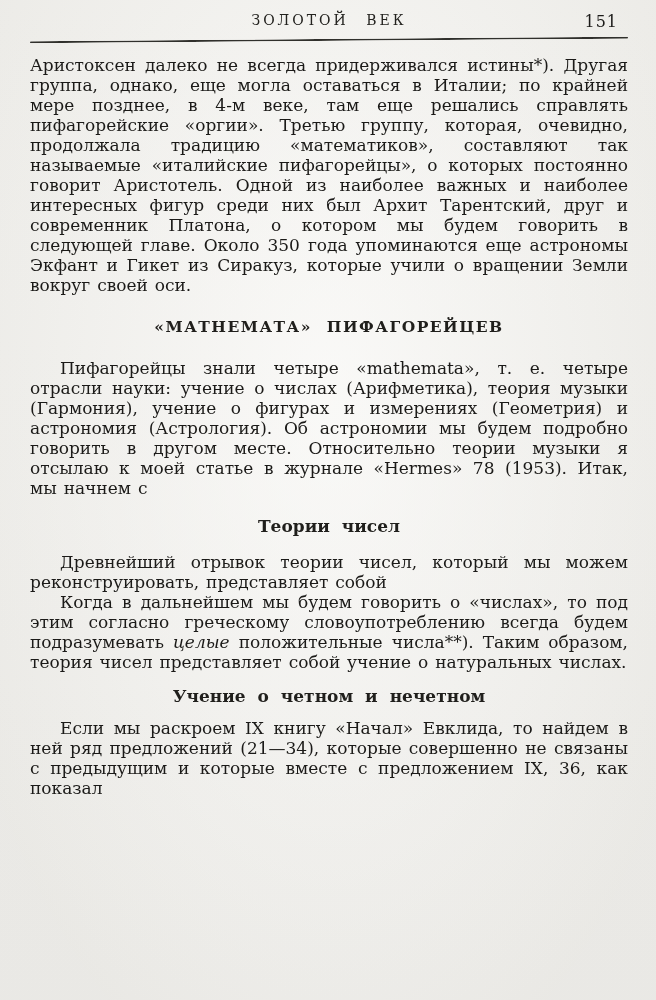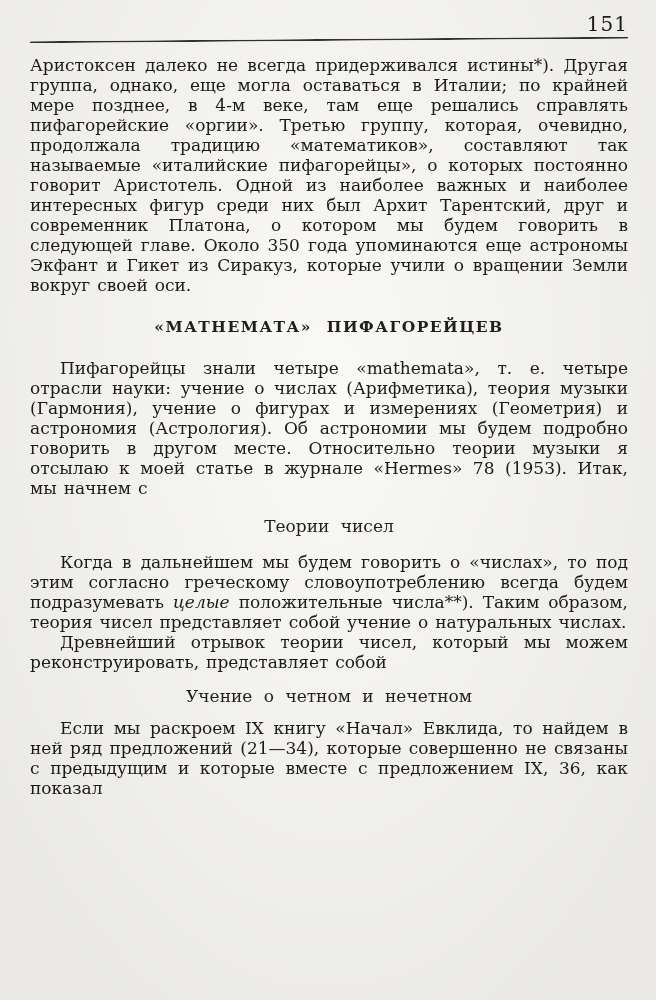--- a/index.html
+++ b/index.html
@@ -30,23 +30,23 @@
   .running-title {
     display: block;
     text-align: center;
     font-size: 14px;
     letter-spacing: 3px;
     word-spacing: 10px;
     color: #23221f;
   }
   .page-number {
     position: absolute;
-    right: 0;
+    right: 10px;
     top: 0;
-    font-size: 20px;
+    font-size: 16px;
     letter-spacing: 1px;
   }
   .head-rule {
     height: 0;
     border-top: 2px solid #30302c;
     margin: 5px 0 0 0;
     transform: rotate(-0.45deg);
     border-radius: 2px;
   }
   main { display: block; margin-top: 14px; }
@@ -65,48 +65,49 @@
     font-size: 15.5px;
     font-weight: bold;
     letter-spacing: 1.5px;
     word-spacing: 8px;
     color: #201f1c;
   }
   h3.sec-title {
     margin: 18px 0 16px 0;
     text-align: center;
     font-size: 17px;
-    font-weight: normal;
+    font-weight: bold;
     word-spacing: 6px;
     color: #201f1c;
   }
   h3.sec-title.small-gap { margin: 14px 0 12px 0; text-align: center; }
   em.stress { font-style: italic; }
 </style>
 </head>
 <body>
 
 <div class="page">
 
   <header class="running-head">
+    <span class="running-title">ЗОЛОТОЙ ВЕК</span>
     <span class="page-number">151</span>
   </header>
 
   <div class="head-rule"></div>
 
   <main>
     <p class="body-par no-indent">Аристоксен далеко не всегда придерживался истины*). Другая группа, однако, еще могла оставаться в Италии; по крайней мере позднее, в 4-м веке, там еще решались справлять пифагорейские «оргии». Третью группу, которая, очевидно, продолжала традицию «математиков», составляют так называемые «италийские пифагорейцы», о которых постоянно говорит Аристотель. Одной из наиболее важных и наиболее интересных фигур среди них был Архит Тарентский, друг и современник Платона, о котором мы будем говорить в следующей главе. Около 350 года упоминаются еще астрономы Экфант и Гикет из Сиракуз, которые учили о вращении Земли вокруг своей оси.</p>
 
     <h2 class="sec-title">«МАТНЕМАТА» ПИФАГОРЕЙЦЕВ</h2>
 
     <p class="body-par">Пифагорейцы знали четыре «mathemata», т. е. четыре отрасли науки: учение о числах (Арифметика), теория музыки (Гармония), учение о фигурах и измерениях (Геометрия) и астрономия (Астрология). Об астрономии мы будем подробно говорить в другом месте. Относительно теории музыки я отсылаю к моей статье в журнале «Hermes» 78 (1953). Итак, мы начнем с</p>
 
     <h3 class="sec-title">Теории чисел</h3>
 
+    <p class="body-par">Древнейший отрывок теории чисел, который мы можем реконструировать, представляет собой</p>
     <p class="body-par"><span>Когда в дальнейшем мы будем говорить о «числах», то под этим согласно греческому словоупотреблению всегда будем подразумевать </span><em class="stress">целые</em><span> положительные числа**). Таким образом, теория чисел представляет собой учение о натуральных числах.</span></p>
-    <p class="body-par">Древнейший отрывок теории чисел, который мы можем реконструировать, представляет собой</p>
 
     <h3 class="sec-title small-gap">Учение о четном и нечетном</h3>
 
     <p class="body-par">Если мы раскроем IX книгу «Начал» Евклида, то найдем в ней ряд предложений (21—34), которые совершенно не связаны с предыдущим и которые вместе с предложением IX, 36, как показал</p>
   </main>
 
 </div>
 
 </body></html>

